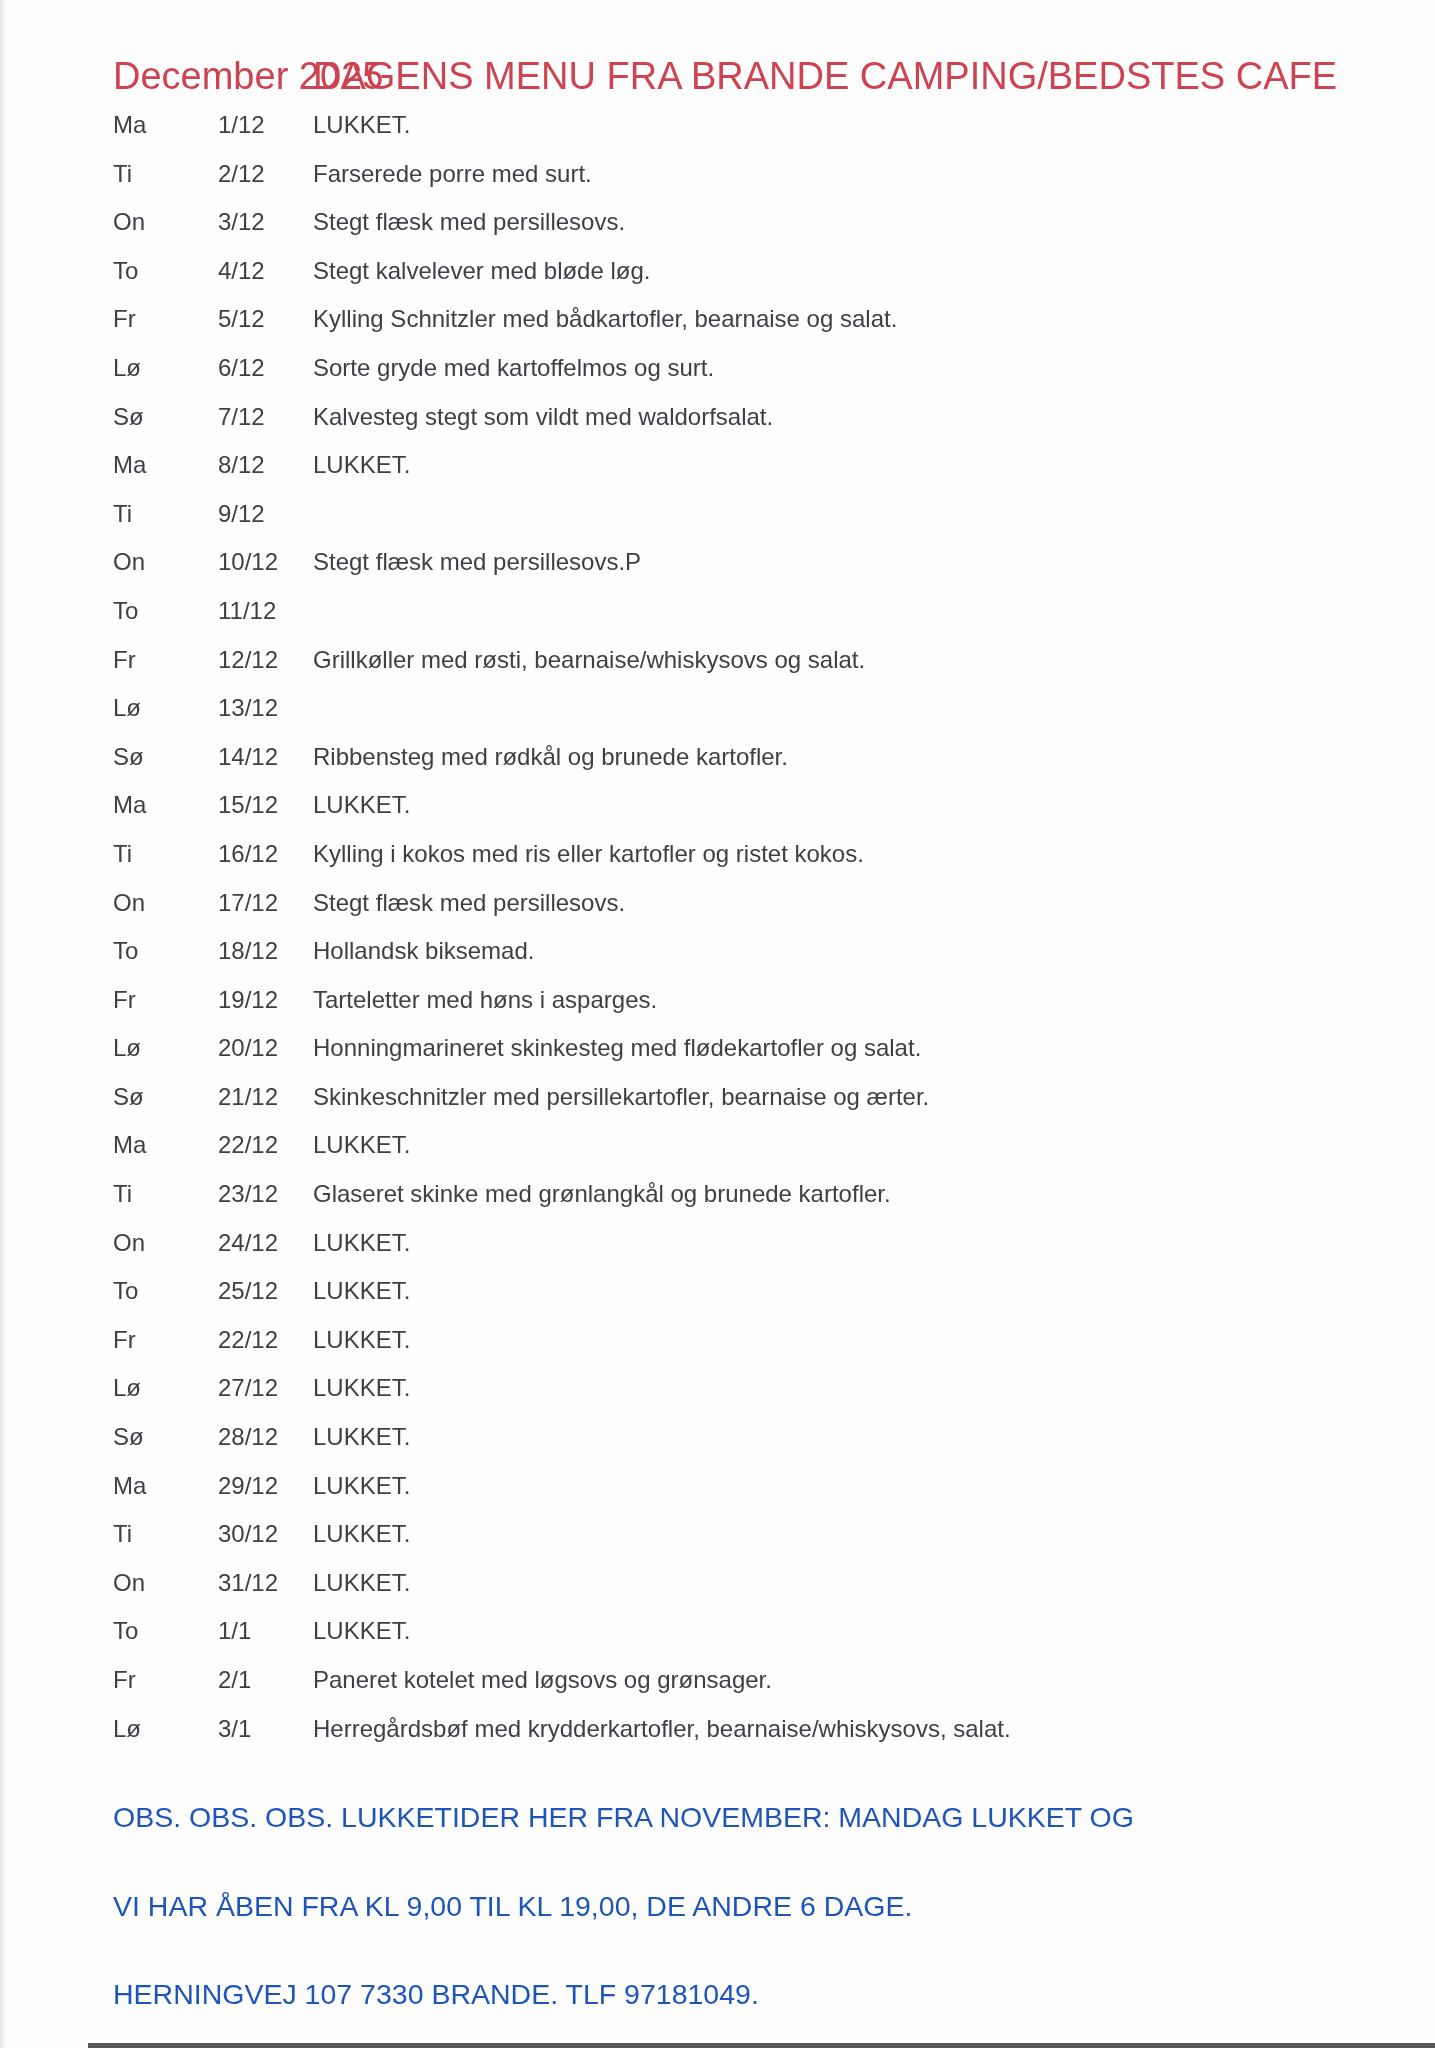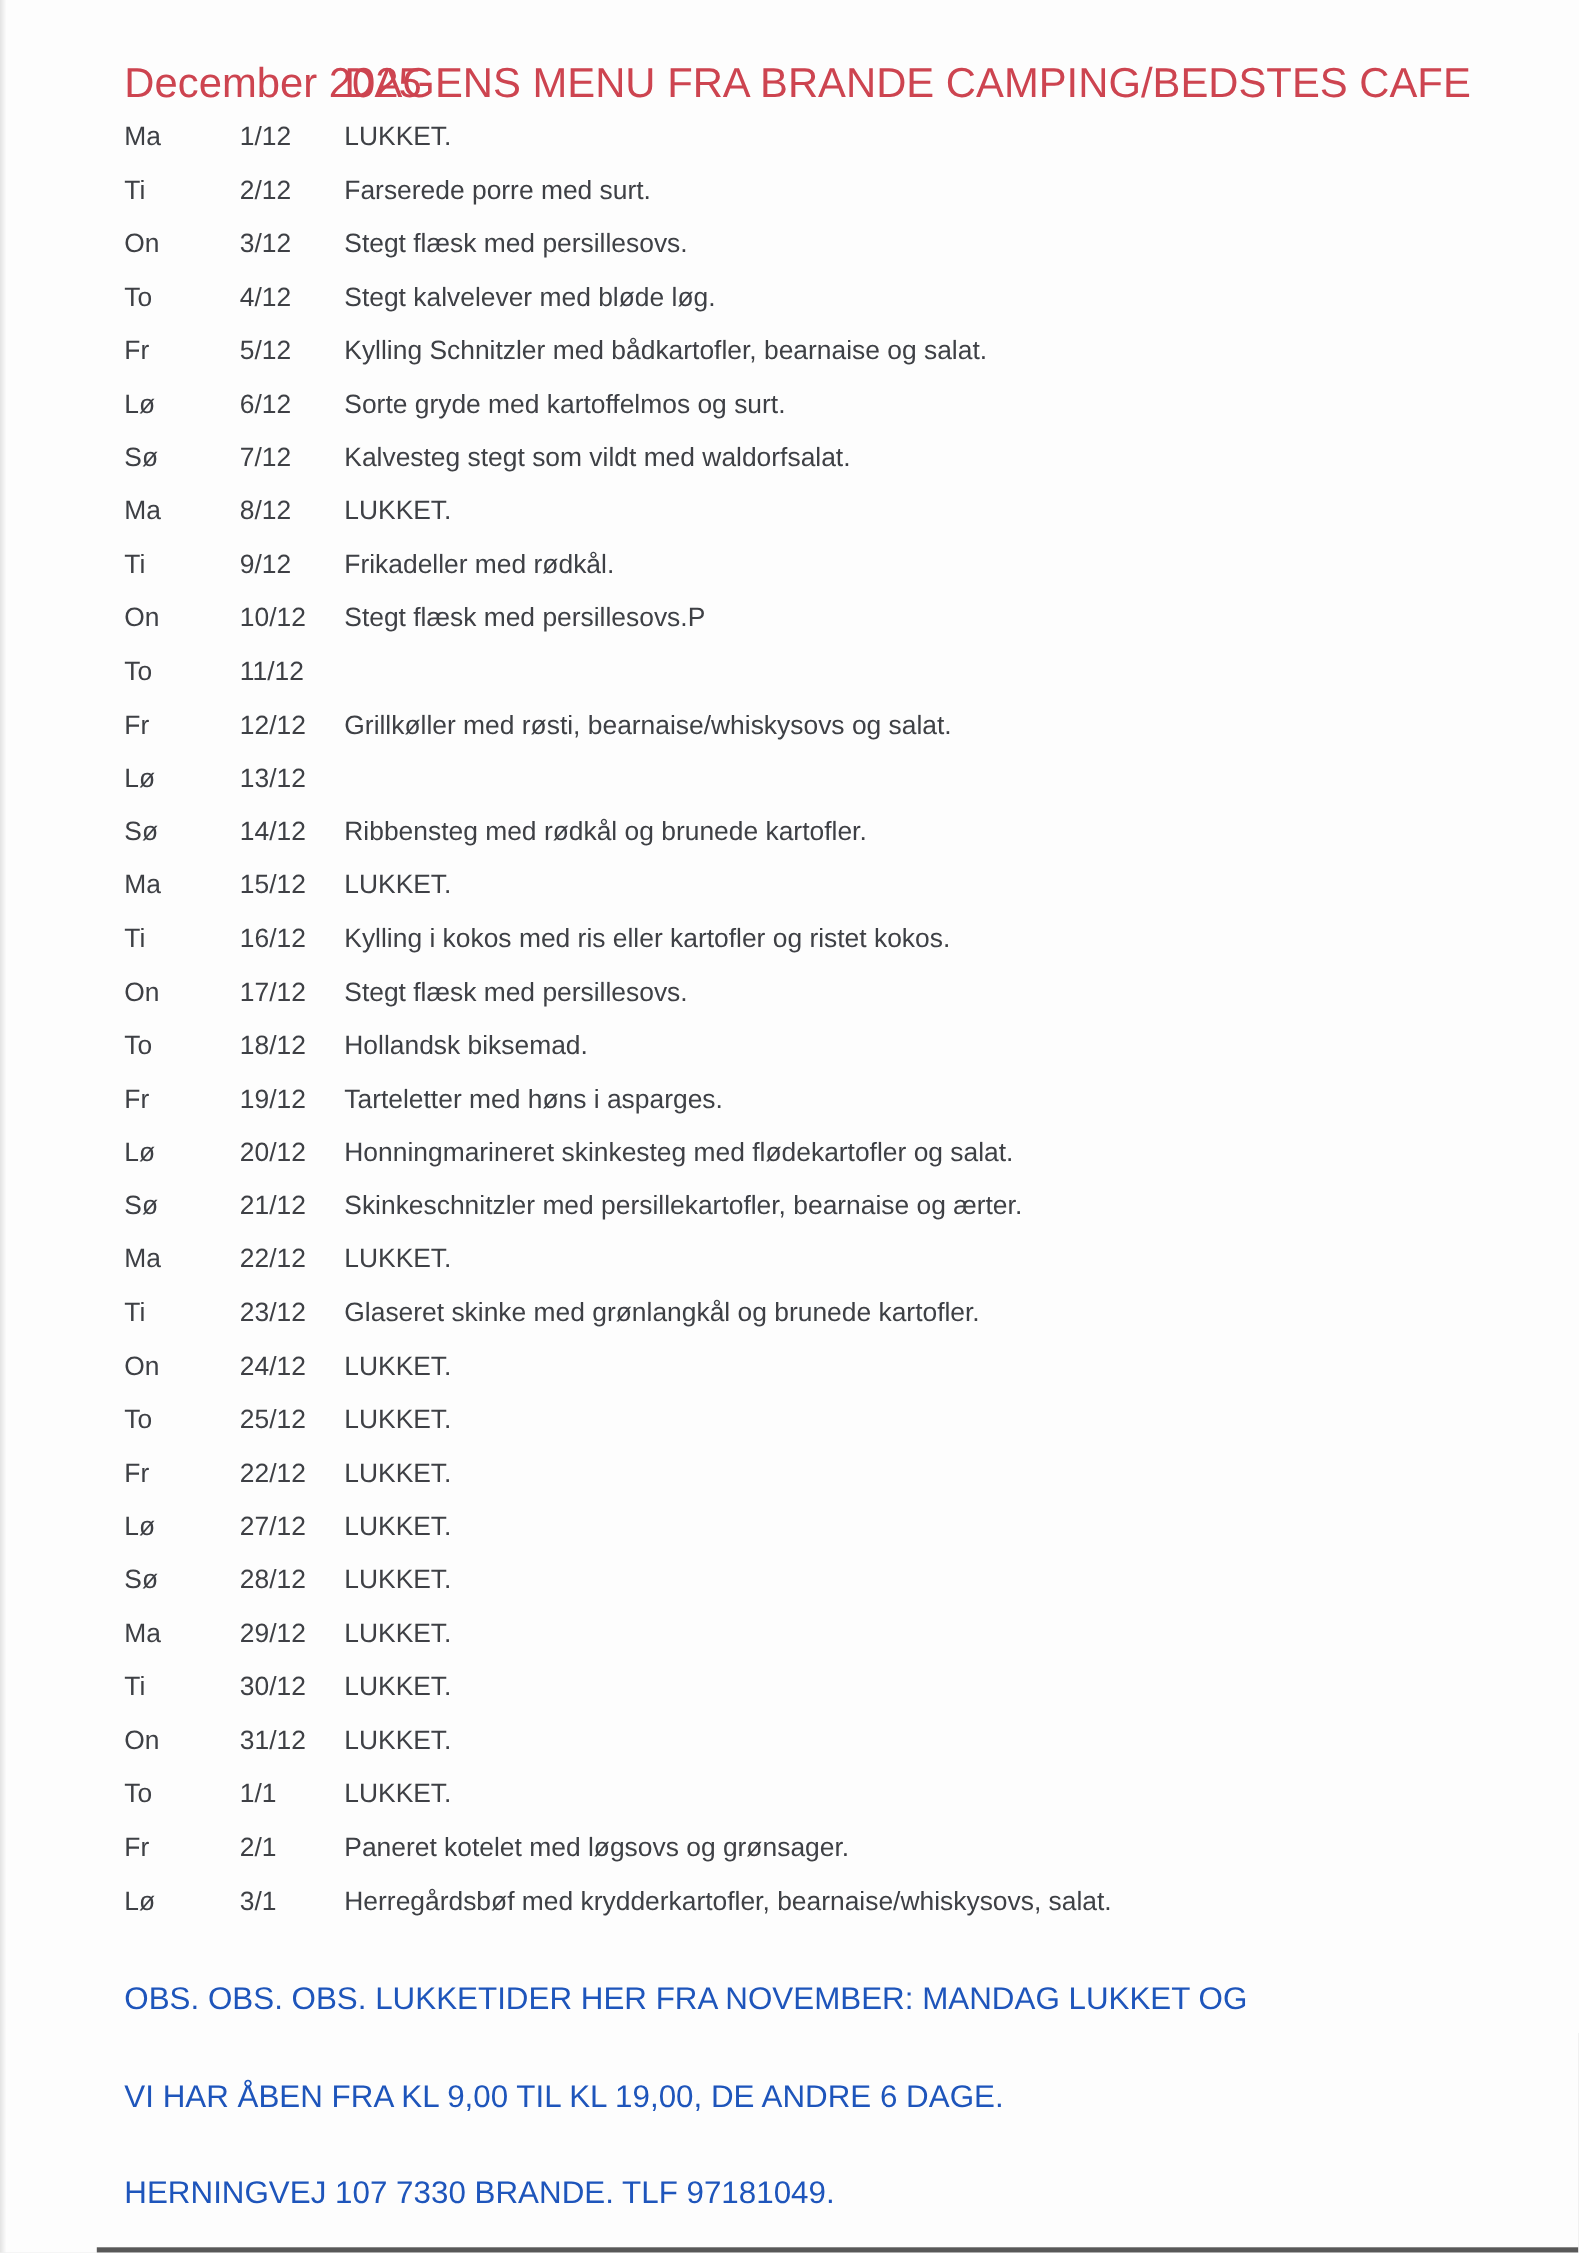--- a/index.html
+++ b/index.html
@@ -121,21 +121,20 @@
           <span>Kalvesteg stegt som vildt med waldorfsalat.</span>
         </div>
         <div class="grid-row">
           <span>Ma</span>
           <span>8/12</span>
           <span>LUKKET.</span>
         </div>
         <div class="grid-row">
           <span>Ti</span>
           <span>9/12</span>
-          <span>Frikadeller med rødkål.</span>
         </div>
         <div class="grid-row">
           <span>On</span>
           <span>10/12</span>
           <span>Stegt flæsk med persillesovs.P</span>
         </div>
         <div class="grid-row">
           <span>To</span>
           <span>11/12</span>
         </div>

